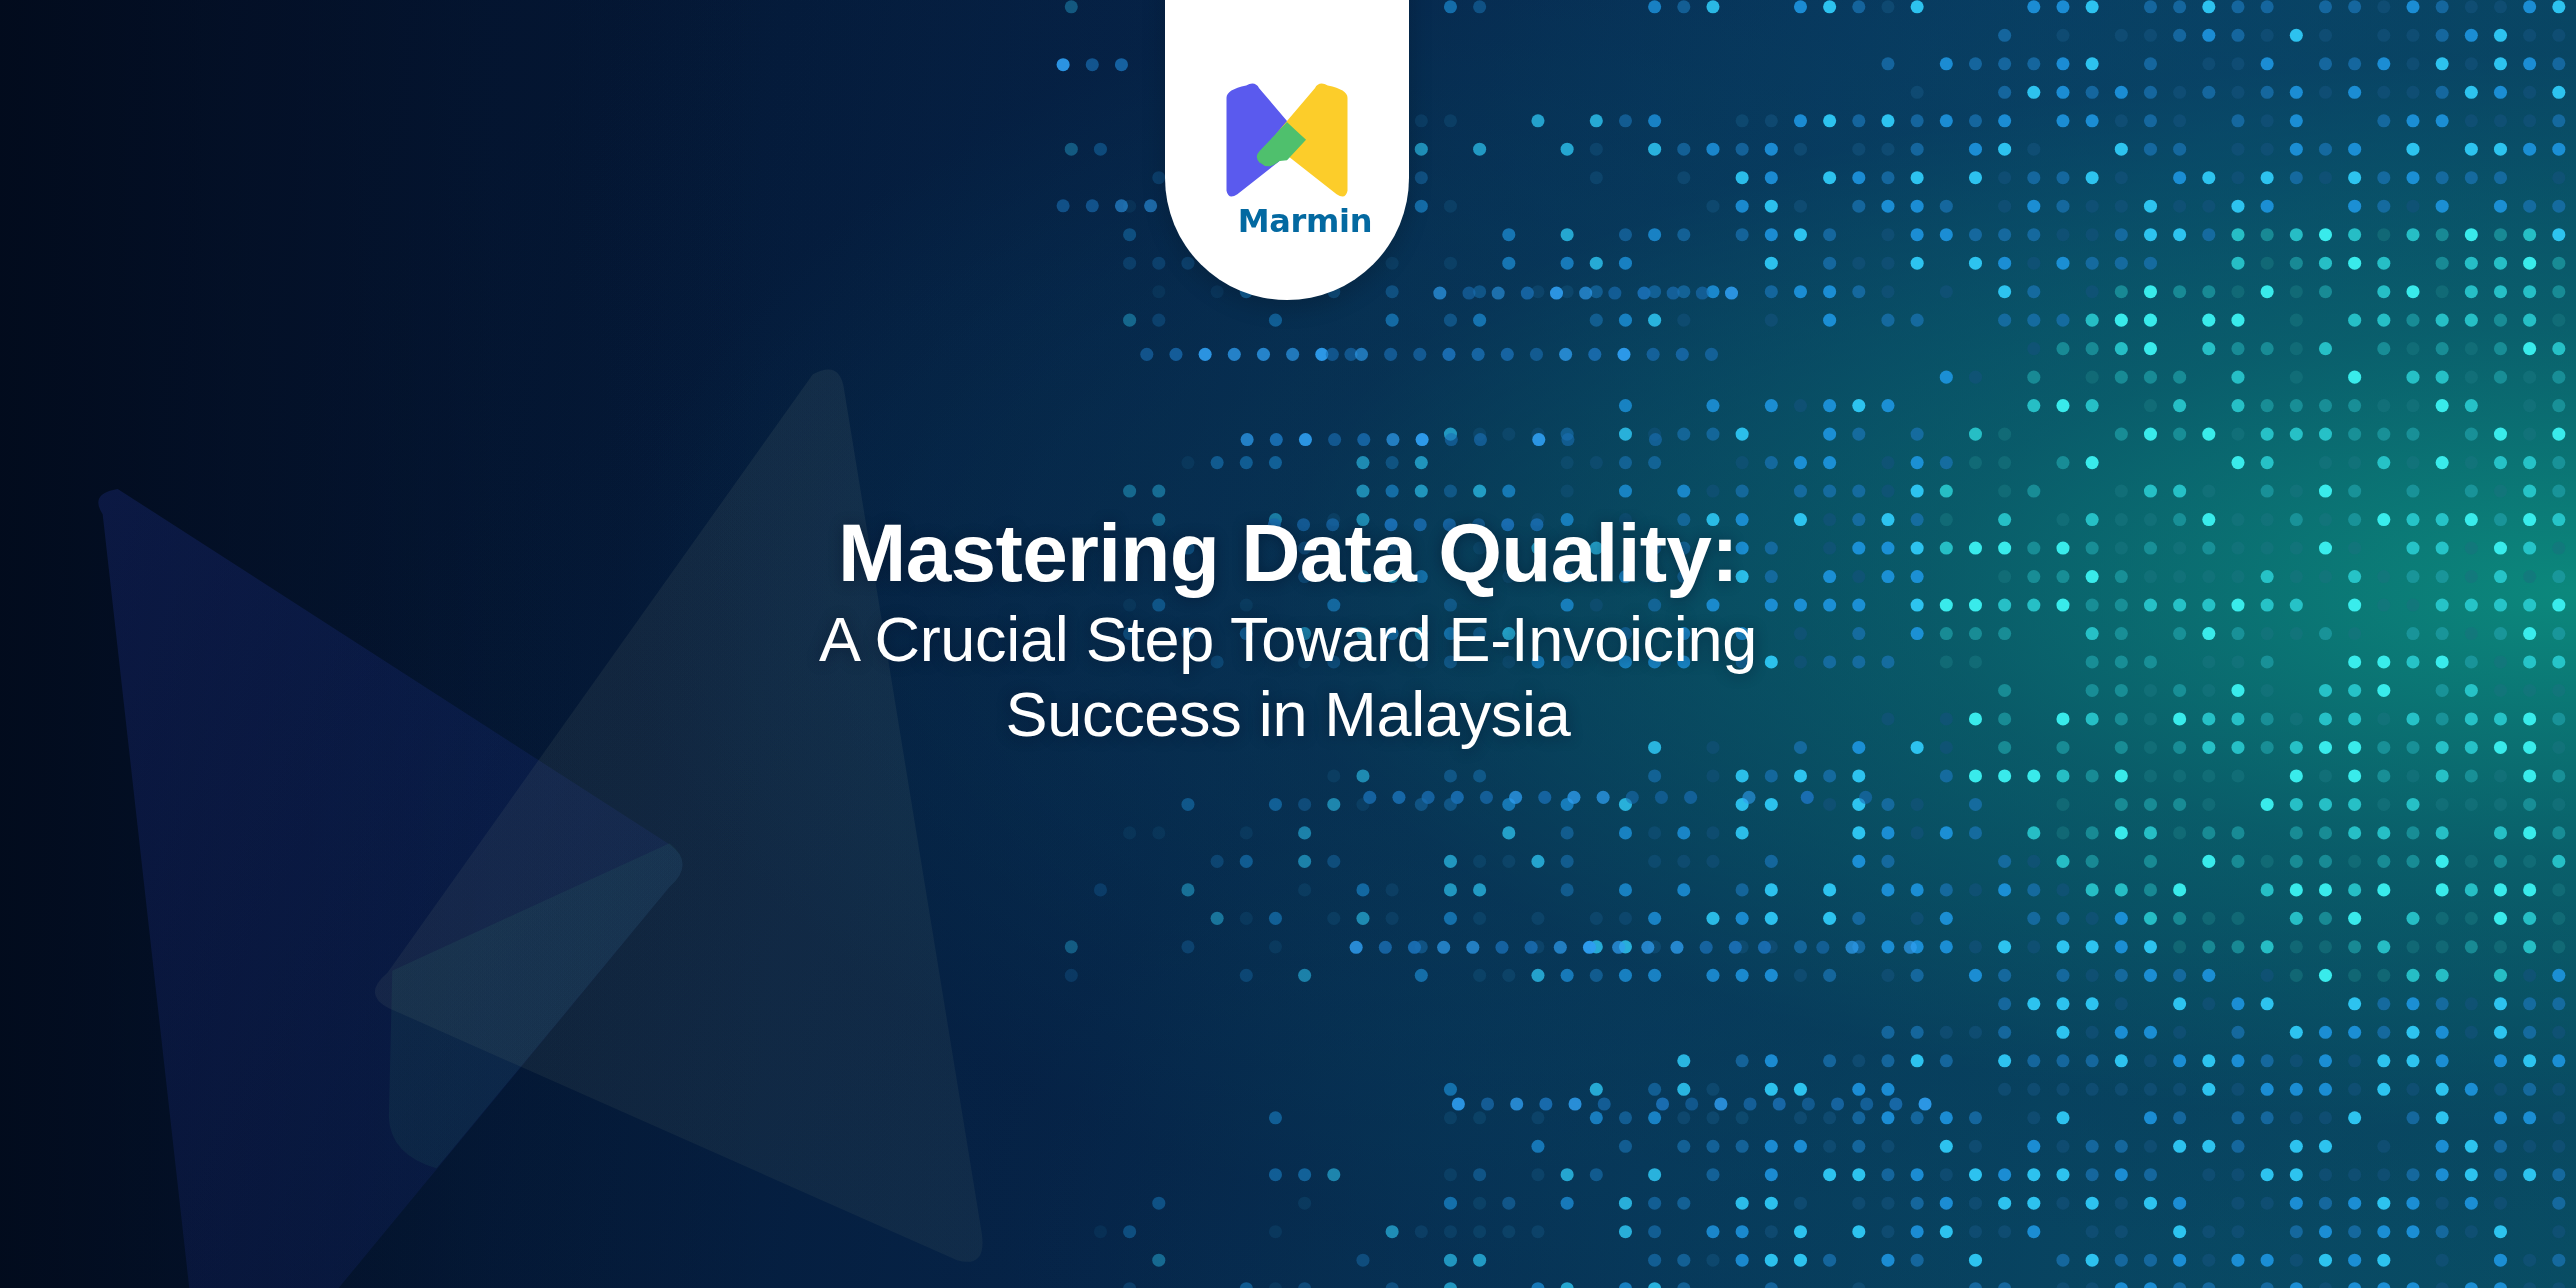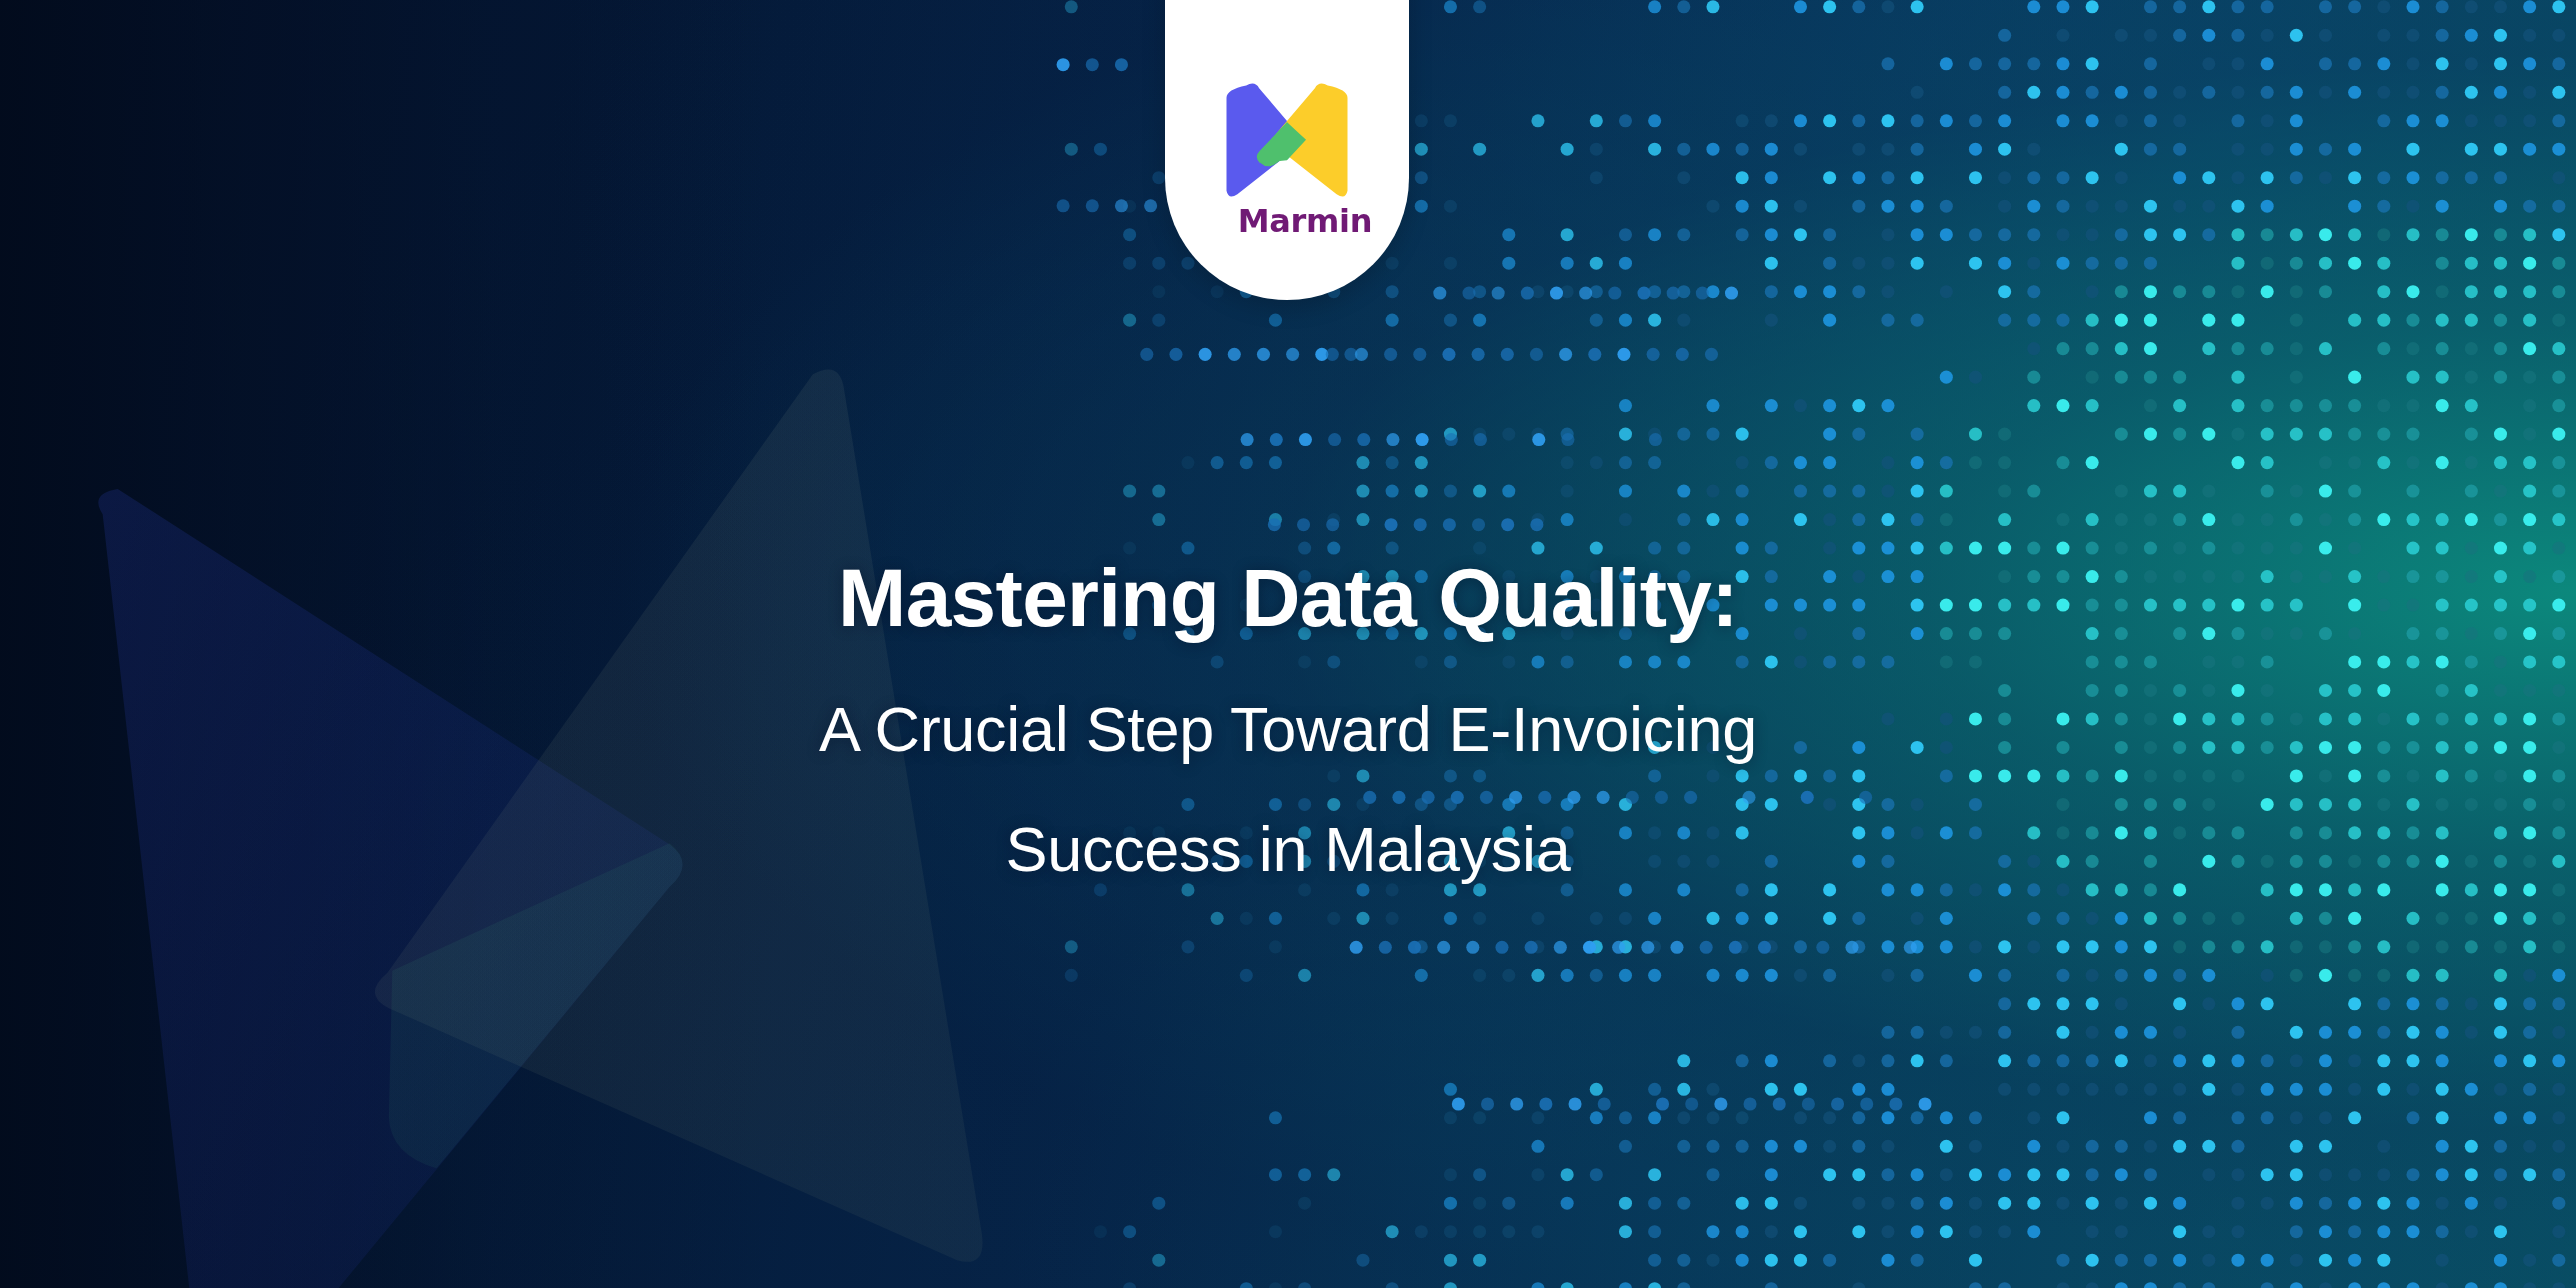--- a/index.html
+++ b/index.html
@@ -71,21 +71,21 @@
   .logo-mark {
     width: 134px;
     height: 121px;
     display: block;
   }
   .logo-wordmark {
     font-family: "DejaVu Sans", sans-serif;
     font-weight: bold;
     font-size: 32px;
     letter-spacing: -0.3px;
-    color: #701a75;
+    color: #0369a1;
     margin-top: 4.1px;
     line-height: 1;
     user-select: none;
     margin-left: 36px;
   }
 
   
   .headline {
     position: absolute;
     left: 0;
@@ -93,21 +93,20 @@
     top: 504px;
     text-align: center;
     color: #ffffff;
     padding: 0 123px;
     box-sizing: border-box;
   }
   .headline .line {
     display: block;
     white-space: nowrap;
     text-shadow: 0 1.4px 13.6px rgba(2,14,36,0.45);
-    margin-top: 45px;
   }
   .headline .line-1 {
     font-size: 82px;
     font-weight: bold;
     line-height: 1.19;
     letter-spacing: -0.7px;
   }
   .headline .line-2,
   .headline .line-3 {
     font-size: 63px;

